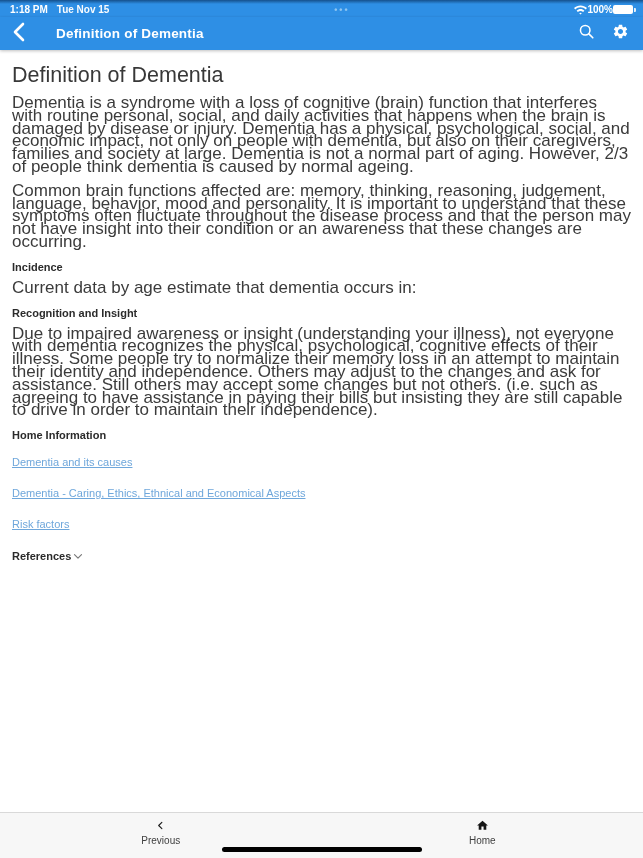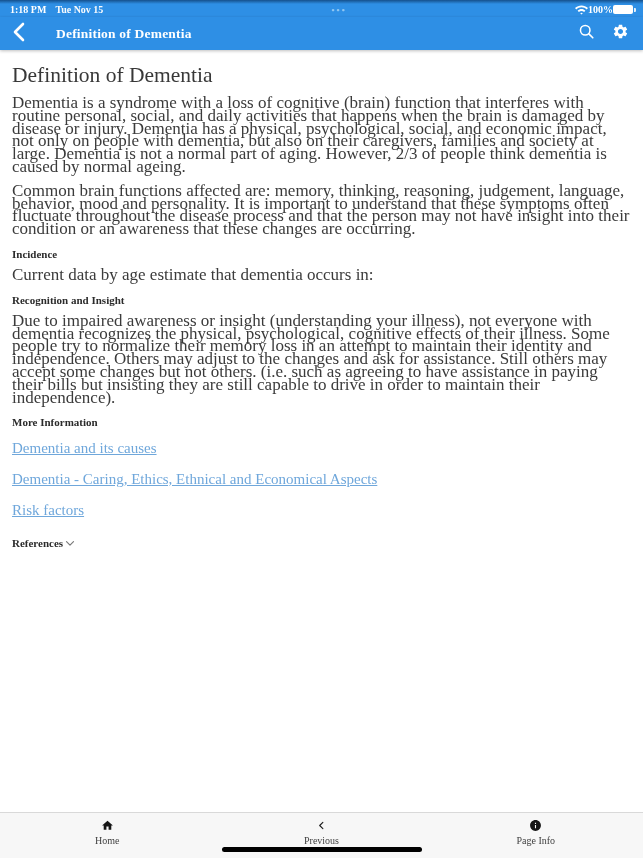--- a/index.html
+++ b/index.html
@@ -1,19 +1,19 @@
 <!DOCTYPE html>
 <html><head>
 <meta charset="utf-8">
 <style>
   * { margin: 0; padding: 0; box-sizing: border-box; }
   html, body { width: 643px; height: 858px; overflow: hidden; }
   body { font-family: "Liberation Sans", sans-serif; background: #fff; }
 
-  .screen { width: 643px; height: 858px; display: flex; flex-direction: column; position: relative; font-family: Liberation Serif, serif; }
+  .screen { width: 643px; height: 858px; display: flex; flex-direction: column; position: relative; }
 
   
   .statusbar {
     height: 17px; flex: 0 0 17px;
     background: linear-gradient(#15508c 0px, #2e8fe5 4px);
     color: #fff; display: flex; align-items: center;
     padding: 2px 10px 0 10px; font-size: 10px;
   }
   .sb-left { display: flex; gap: 9px; align-items: center; font-weight: bold; }
   .sb-date { font-weight: bold; opacity: .97; }
@@ -36,21 +36,21 @@
 
   
   .content { flex: 1; background: #fff; padding: 12px 12px 0 12px; overflow: hidden; color: #3b3b3b; }
   .content h1 { font-size: 21.5px; font-weight: 400; color: #383838; line-height: 26px; margin-bottom: 9px; }
   .content p { font-size: 17px; line-height: 12.8px; margin-bottom: 11px; }
   .content h3 { font-size: 11px; font-weight: bold; color: #2b2b2b; margin: 12px 0 8px 0; line-height: 13px; }
   ul.bullets { list-style: none; margin: 9px 0 11px 10px; }
   ul.bullets li { font-size: 11px; line-height: 15px; padding-left: 11px; position: relative; }
   ul.bullets li::before { content: "•"; position: absolute; left: 0; top: 0; font-size: 9px; color: #555; }
   .link-row { margin-bottom: 13px; }
-  .link-row a { color: #6fa7db; font-size: 15px; text-decoration: underline; cursor: pointer; }
+  .link-row a { color: #6fa7db; font-size: 11px; text-decoration: underline; cursor: pointer; }
   .references-row { display: flex; align-items: center; justify-content: flex-start; margin-top: 17px; cursor: pointer; }
   .references-row h3 { margin: 0; }
   .chev-down { width: 14px; height: 14px; margin-right: 8px; }
 
   
   .tabbar {
     flex: 0 0 46px; background: #f7f7f7; border-top: 1px solid #d9d9d9;
     display: flex; align-items: flex-start; position: relative;
   }
   .tab-item { flex: 1; display: flex; flex-direction: column; align-items: center; padding-top: 6px; cursor: pointer; }
@@ -116,57 +116,49 @@
     <p>Dementia is a syndrome with a loss of cognitive (brain) function that interferes with routine personal, social, and daily activities that happens when the brain is damaged by disease or injury. Dementia has a physical, psychological, social, and economic impact, not only on people with dementia, but also on their caregivers, families and society at large. Dementia is not a normal part of aging. However, 2/3 of people think dementia is caused by normal ageing.</p>
     <p>Common brain functions affected are: memory, thinking, reasoning, judgement, language, behavior, mood and personality. It is important to understand that these symptoms often fluctuate throughout the disease process and that the person may not have insight into their condition or an awareness that these changes are occurring.</p>
 
     <h3>Incidence</h3>
     <p style="margin-bottom:10px;">Current data by age estimate that dementia occurs in:</p>
 
 
     <h3>Recognition and Insight</h3>
     <p style="margin-bottom:12px;">Due to impaired awareness or insight (understanding your illness), not everyone with dementia recognizes the physical, psychological, cognitive effects of their illness. Some people try to normalize their memory loss in an attempt to maintain their identity and independence. Others may adjust to the changes and ask for assistance. Still others may accept some changes but not others. (i.e. such as agreeing to have assistance in paying their bills but insisting they are still capable to drive in order to maintain their independence).</p>
 
-    <h3 style="margin-bottom:10px;">More Information</h3>
+    <h3 style="margin-bottom:10px;">Home Information</h3>
 
     <div class="link-row"><a>Dementia and its causes</a></div>
     <div class="link-row"><a>Dementia - Caring, Ethics, Ethnical and Economical Aspects</a></div>
     <div class="link-row"><a>Risk factors</a></div>
 
     <div class="references-row">
       <h3>References</h3>
       <span class="chev-down">
         <svg width="14" height="14" viewBox="0 0 24 24">
             <path d="M6 9.5 12 15.5 18 9.5" fill="none" stroke="#7a7a7a" stroke-width="2" stroke-linecap="round" stroke-linejoin="round"></path>
           </svg>
       </span>
     </div>
   </div>
 
   <div class="tabbar">
     <div class="tab-item">
       <span class="tab-icon">
-        <svg width="13" height="13" viewBox="0 0 24 24">
-            <path fill="#161616" d="M10 20v-6h4v6h5v-8h3L12 3 2 12h3v8z"></path>
-          </svg>
-      </span>
-      <span class="tab-label">Home</span>
-    </div>
-    <div class="tab-item">
-      <span class="tab-icon">
         <svg width="11" height="13" viewBox="0 0 24 24">
             <path d="M15 5 8 12l7 7" fill="none" stroke="#1c1c1c" stroke-width="2.4" stroke-linecap="round" stroke-linejoin="round"></path>
           </svg>
       </span>
       <span class="tab-label">Previous</span>
     </div>
     <div class="tab-item">
       <span class="tab-icon">
         <svg width="13" height="13" viewBox="0 0 24 24">
-            <path fill="#161616" d="M12 2C6.48 2 2 6.48 2 12s4.48 10 10 10 10-4.48 10-10S17.52 2 12 2zm1 15h-2v-6h2v6zm0-8h-2V7h2v2z"></path>
+            <path fill="#161616" d="M10 20v-6h4v6h5v-8h3L12 3 2 12h3v8z"></path>
           </svg>
       </span>
-      <span class="tab-label">Page Info</span>
+      <span class="tab-label">Home</span>
     </div>
     <div class="home-indicator"></div>
   </div>
 
 </div>
 
 </body></html>

